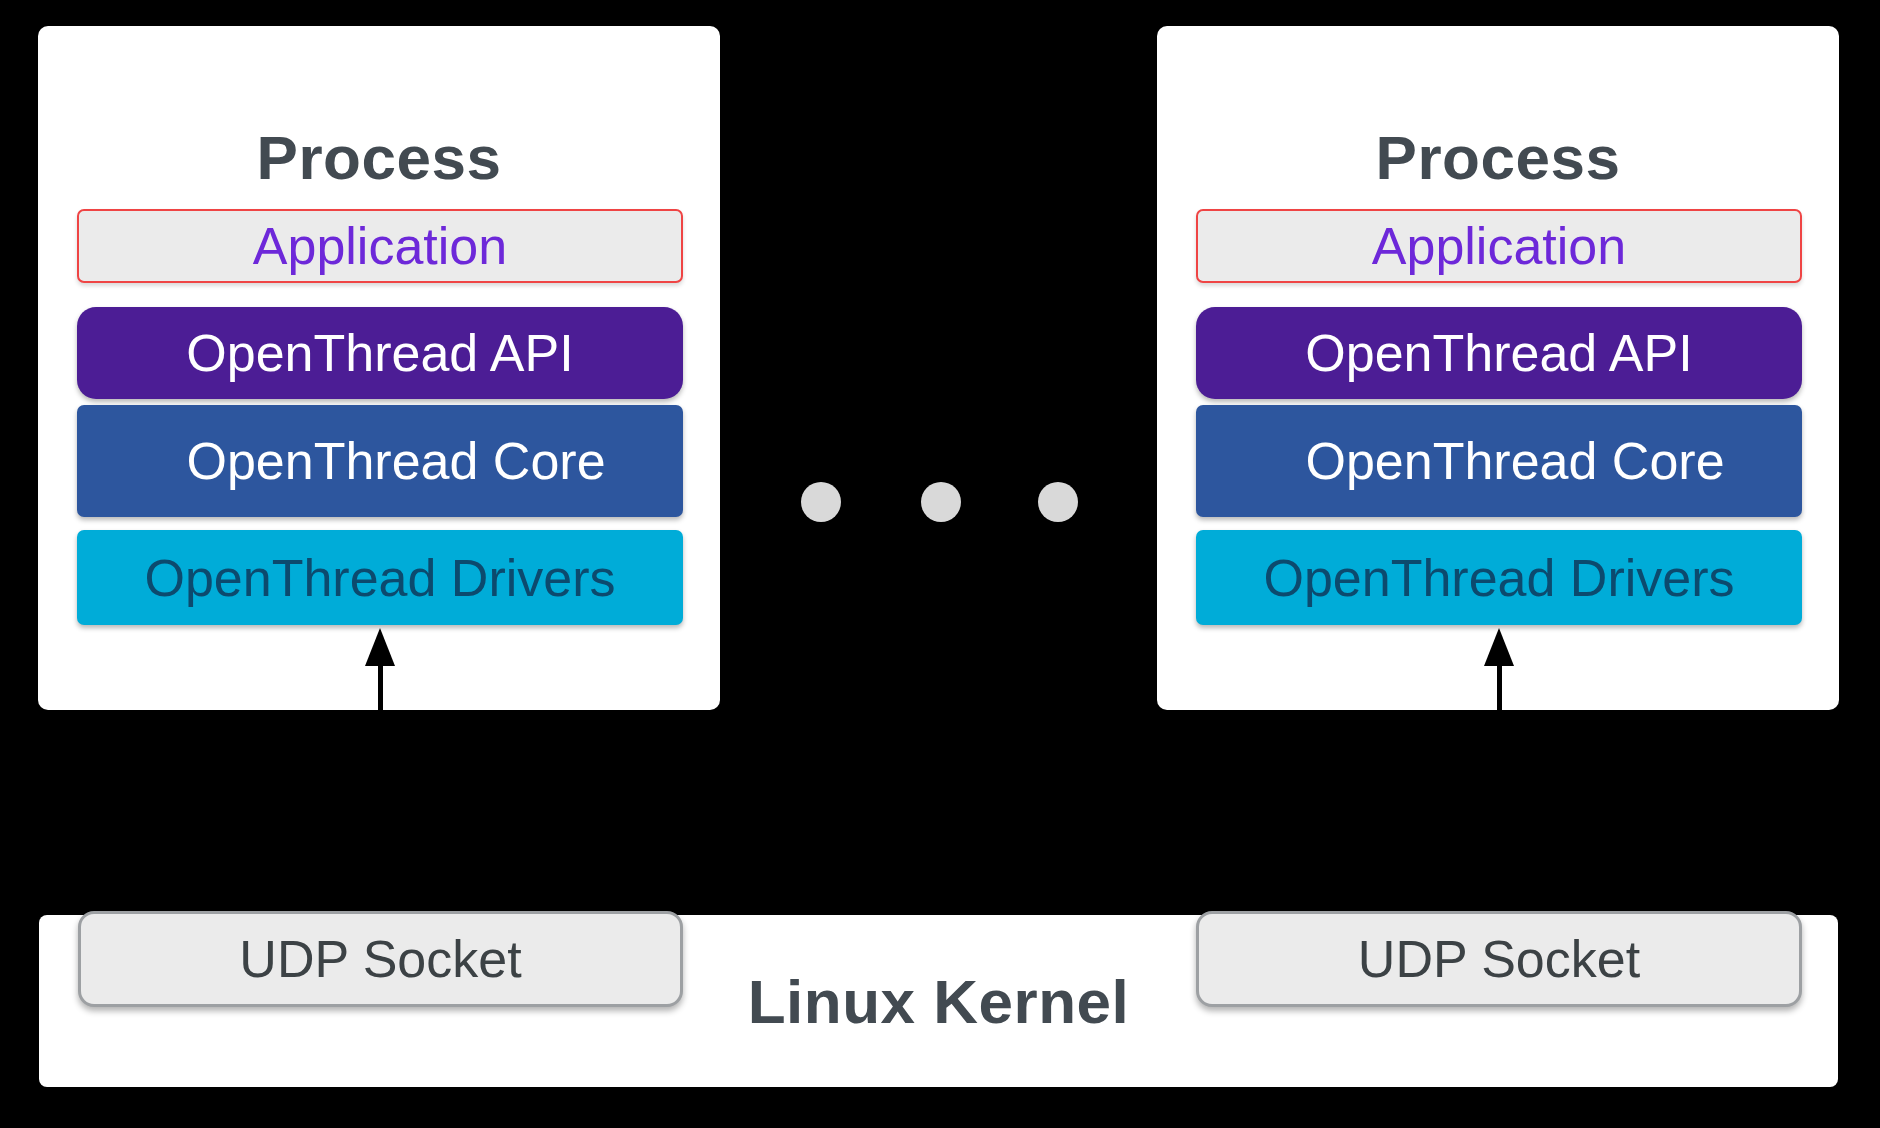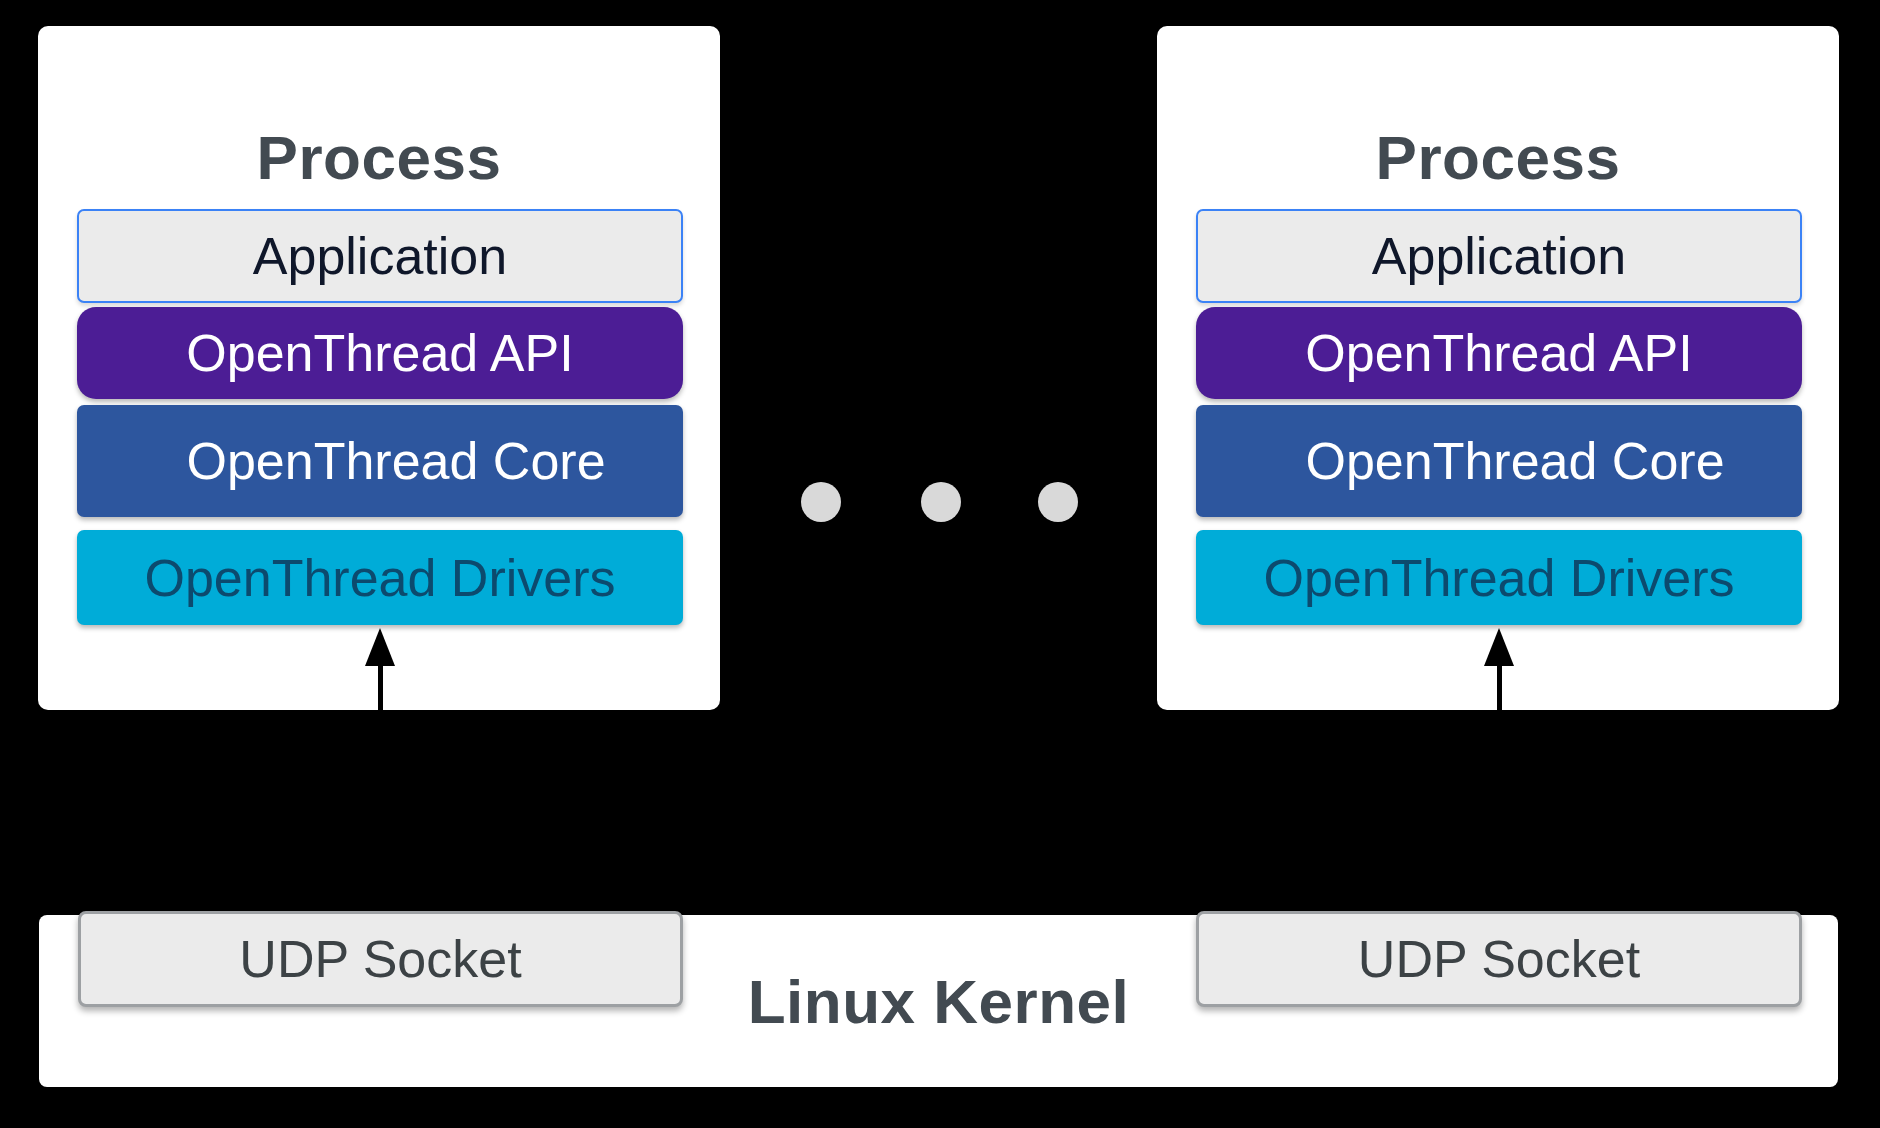--- a/index.html
+++ b/index.html
@@ -44,24 +44,24 @@
     box-sizing: border-box;
     display: flex;
     align-items: center;
     justify-content: center;
     border-radius: 7px;
     font-size: 52px;
     box-shadow: 0 3px 5px rgba(0,0,0,0.28);
   }
   .layer-app {
     top: 183px;
-    height: 94px;
+    height: 74px;
     background: #ebebeb;
-    border: 2px solid #3b82f6;
-    color: #0f172a;
+    border: 2px solid #ef4444;
+    color: #6d28d9;
     box-shadow: 0 3px 4px rgba(0,0,0,0.15);
   }
   .layer-api     { top: 281px; height: 92px;  background: #4c1d95; color: #ffffff; border-radius: 19px; }
   .layer-core    { top: 379px; height: 112px; background: #2d569e; color: #ffffff; padding-left: 32px; }
   .layer-drivers { top: 504px; height: 95px;  background: #00acd8; color: #0c4a6e; }
 
   
   .up-arrow {
     position: absolute;
     top: 602px;
@@ -117,21 +117,21 @@
   }
 
   
   .udp-box {
     position: absolute;
     top: 911px;
     height: 96px;
     box-sizing: border-box;
     background: #ebebeb;
     border: 3px solid #9da0a3;
-    border-radius: 8px;
+    border-radius: 16px;
     display: flex;
     align-items: center;
     justify-content: center;
     font-size: 52px;
     color: #3c4245;
     box-shadow: 0 4px 6px rgba(0,0,0,0.30);
   }
   .udp-box.left  { left: 78px;   width: 605px; }
   .udp-box.right { left: 1196px; width: 606px; }
 </style>

